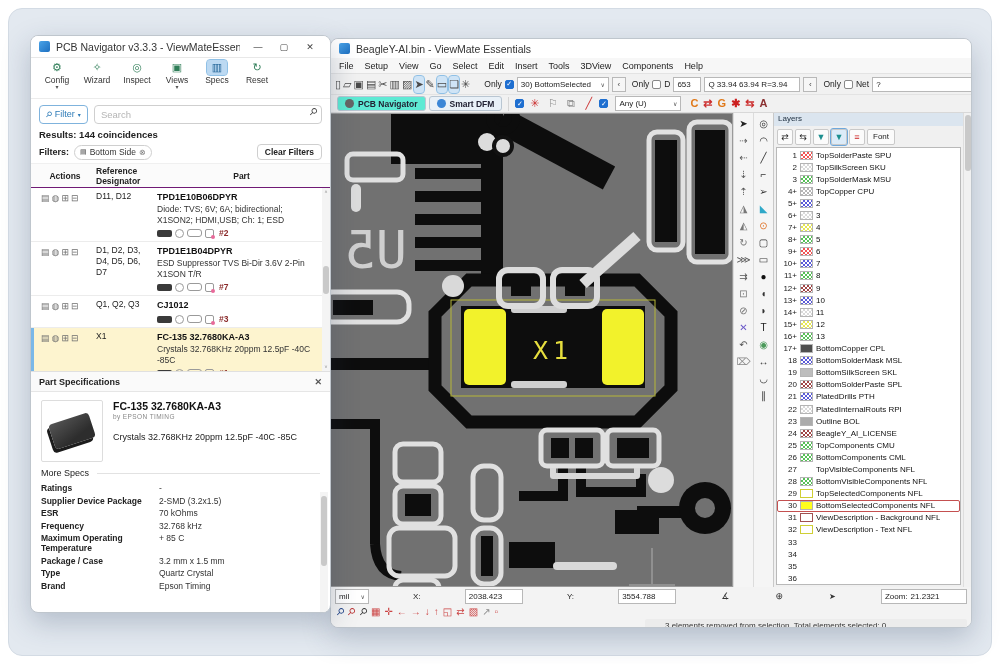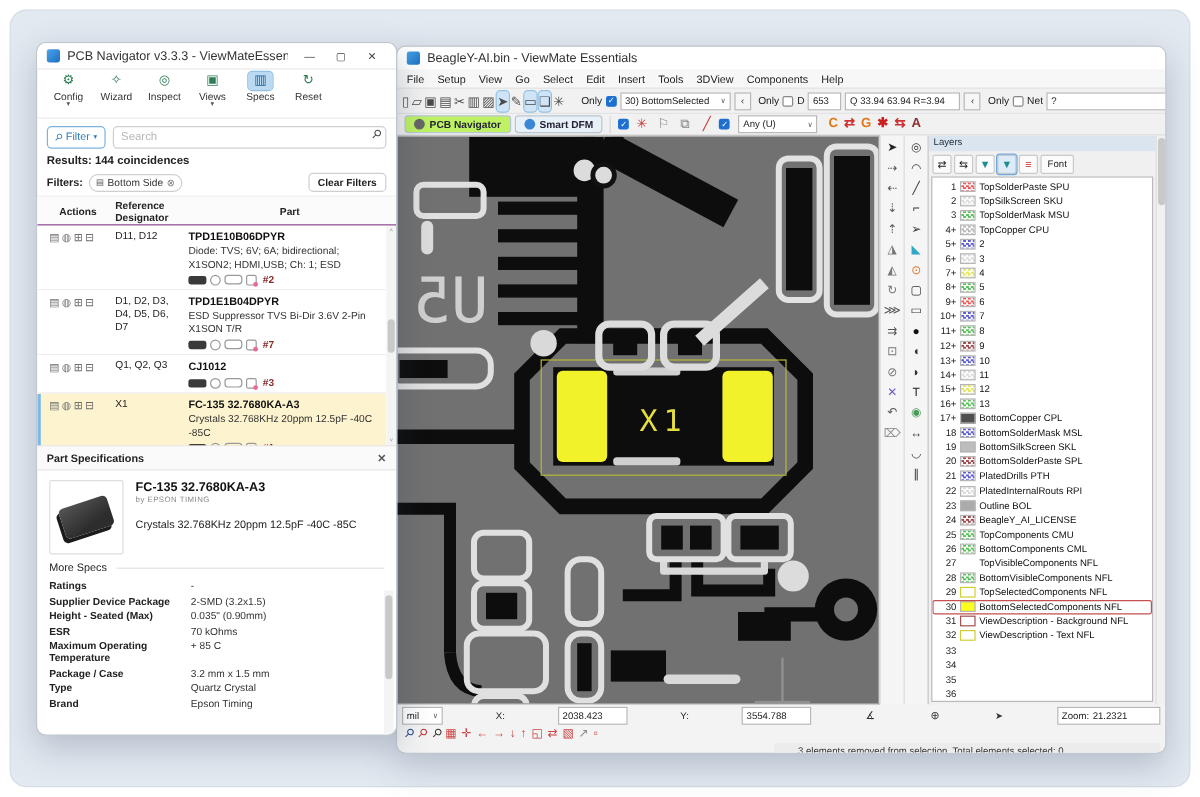--- a/index.html
+++ b/index.html
@@ -113,21 +113,21 @@
   .cb.on::after { content:"✓"; }
   .dd { display:flex; align-items:center; border:1px solid #b8b8b8; background:#fff; height:15px; font-size:8px;
         color:#222; padding:0 3px; gap:4px; cursor:pointer; white-space:nowrap; }
   .dd .caret { font-size:6px; color:#555; }
   .tiny-btn { border:1px solid #b8b8b8; background:#f6f6f6; height:15px; width:14px; font-size:8px; color:#444;
               display:flex; align-items:center; justify-content:center; cursor:pointer; }
   .num-inp, .ro-box { border:1px solid #b8b8b8; background:#fff; height:15px; font-size:8px; color:#222; padding:0 3px;
             font-family:"Liberation Sans",sans-serif; }
   .rw-tb2 { height:19px; display:flex; align-items:center; gap:3px; padding:0 6px; background:#f1f1f1; border-top:1px solid #e3e3e3; border-bottom:1px solid #d8d8d8; }
   .mode-btn { display:flex; align-items:center; gap:4px; height:15px; border:1px solid #b9c6d2; border-radius:3px;
-              font-size:8.5px; font-weight:bold; color:#223; padding:0 7px; background:#bef264; cursor:pointer; }
+              font-size:8.5px; font-weight:bold; color:#223; padding:0 7px; background:#5eead4; cursor:pointer; }
   .mode-btn .dotico { width:9px; height:9px; border-radius:50%; }
   .mode-btn.alt { background:#e9f1f8; }
   .letters { display:flex; gap:5px; margin-left:6px; }
   .letter { font-size:11px; font-weight:bold; cursor:pointer; line-height:15px; }
 
   
   .rw-main { display:flex; height:474px; background:#e9e9e9; }
   .canvas-wrap { width:402px; height:474px; flex:0 0 auto; border:1px solid #9a9a9a; border-left:none; overflow:hidden; }
   .toolcol { width:20px; flex:0 0 auto; background:#f5f5f5; border-left:1px solid #dcdcdc; display:flex;
              flex-direction:column; align-items:center; padding-top:2px; gap:1px; overflow:hidden; }
@@ -960,30 +960,30 @@
           <div class="spec-row">
             <span class="spec-k">Ratings</span>
             <span class="spec-v">-</span>
           </div>
 
           <div class="spec-row">
             <span class="spec-k">Supplier Device Package</span>
             <span class="spec-v">2-SMD (3.2x1.5)</span>
           </div>
 
-          <div class="spec-row">
-            <span class="spec-k">Height - Seated (Max)</span>
-            <span class="spec-v">0.035" (0.90mm)</span>
-          </div>
 
           <div class="spec-row">
             <span class="spec-k">ESR</span>
             <span class="spec-v">70 kOhms</span>
           </div>
 
+          <div class="spec-row">
+            <span class="spec-k">Frequency</span>
+            <span class="spec-v">32.768 kHz</span>
+          </div>
 
           <div class="spec-row">
             <span class="spec-k">Maximum Operating Temperature</span>
             <span class="spec-v">+ 85 C</span>
           </div>
 
 
           <div class="spec-row">
             <span class="spec-k">Package / Case</span>
             <span class="spec-v">3.2 mm x 1.5 mm</span>

